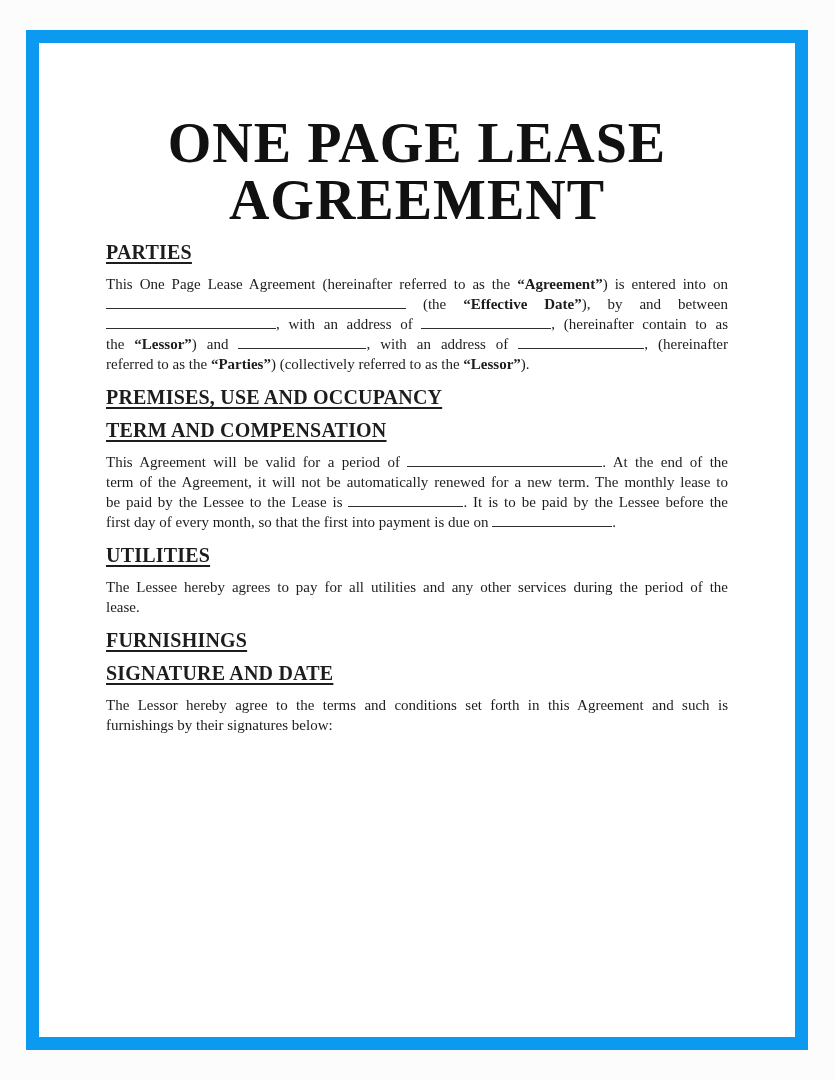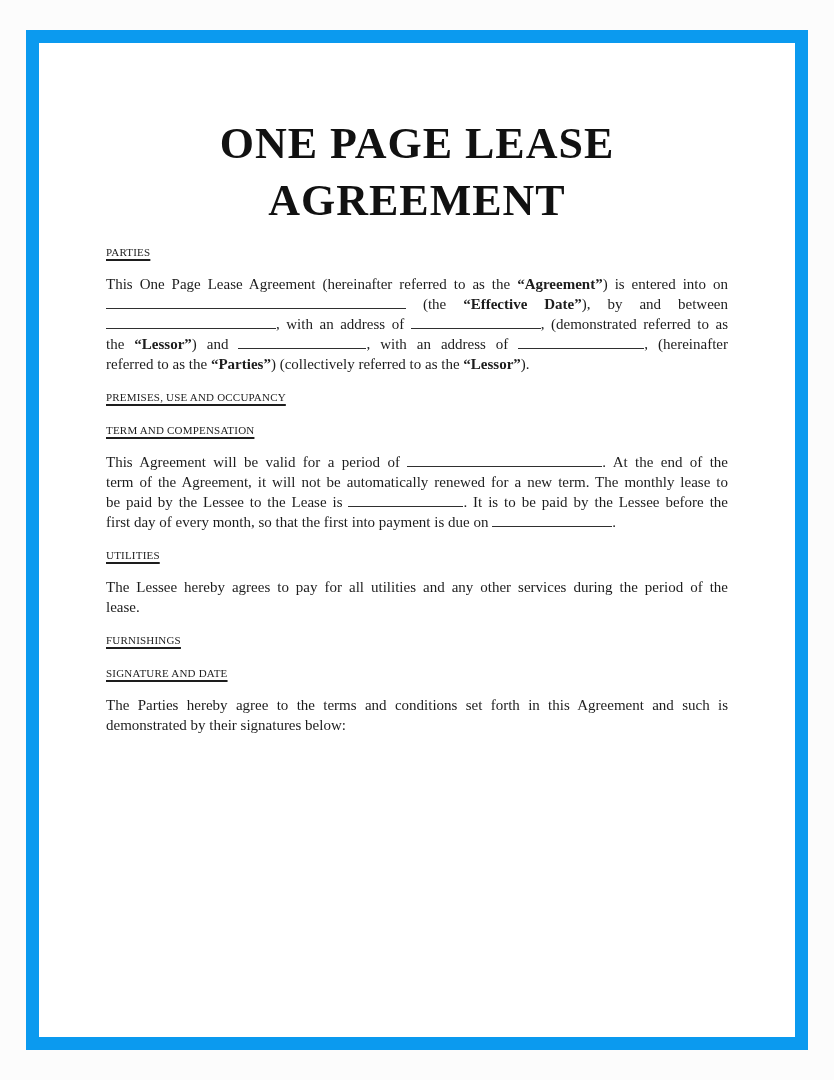--- a/index.html
+++ b/index.html
@@ -21,29 +21,29 @@
   .content {
     position: absolute;
     left: 67px; top: 0;
     width: 622px;
   }
   .doc-title {
     margin-top: 72px;
     margin-bottom: 6px;
     text-align: center;
     font-weight: bold;
-    font-size: 44px;
+    font-size: 56px;
     line-height: 57px;
     letter-spacing: 1px;
     color: #111;
   }
   .section-heading {
     margin: 13px 0 0 0;
-    font-size: 11px;
-    font-weight: normal;
+    font-size: 20px;
+    font-weight: bold;
     line-height: 20px;
     letter-spacing: 0.2px;
     text-decoration: underline;
     text-decoration-thickness: 1.5px;
     text-underline-offset: 3px;
   }
   .para { margin: 12px 0 0 0; font-family: Liberation Serif, serif; }
   .line {
     font-size: 15px;
     line-height: 20px;
@@ -74,38 +74,38 @@
   <div class="content">
     <div class="doc-title">
       <div>ONE PAGE LEASE</div>
       <div>AGREEMENT</div>
     </div>
     <div id="sections">
         <div class="section-heading">PARTIES</div>
         <div class="para">
           <div class="line j"><span>This One Page Lease Agreement (hereinafter referred to as the </span><span class="b">“Agreement”</span><span>) is entered into on</span></div>
           <div class="line j"><span class="blank" style="width: 300px;"></span><span> (the </span><span class="b">“Effective Date”</span><span>), by and between</span></div>
-          <div class="line j"><span class="blank" style="width: 170px;"></span><span>, with an address of </span><span class="blank" style="width: 130px;"></span><span>, (demonstrated referred to as</span></div>
+          <div class="line j"><span class="blank" style="width: 170px;"></span><span>, with an address of </span><span class="blank" style="width: 130px;"></span><span>, (hereinafter contain to as</span></div>
           <div class="line j"><span>the </span><span class="b">“Lessor”</span><span>) and </span><span class="blank" style="width: 128px;"></span><span>, with an address of </span><span class="blank" style="width: 126px;"></span><span>, (hereinafter</span></div>
           <div class="line"><span>referred to as the </span><span class="b">“Parties”</span><span>) (collectively referred to as the </span><span class="b">“Lessor”</span><span>).</span></div>
         </div>
         <div class="section-heading">PREMISES, USE AND OCCUPANCY</div>
         <div class="section-heading">TERM AND COMPENSATION</div>
         <div class="para">
           <div class="line j"><span>This Agreement will be valid for a period of </span><span class="blank" style="width: 195px;"></span><span>. At the end of the</span></div>
           <div class="line j"><span>term of the Agreement, it will not be automatically renewed for a new term. The monthly lease to</span></div>
           <div class="line j"><span>be paid by the Lessee to the Lease is </span><span class="blank" style="width: 115px;"></span><span>. It is to be paid by the Lessee before the</span></div>
           <div class="line"><span>first day of every month, so that the first into payment is due on </span><span class="blank" style="width: 120px;"></span><span>.</span></div>
         </div>
         <div class="section-heading">UTILITIES</div>
         <div class="para">
           <div class="line j"><span>The Lessee hereby agrees to pay for all utilities and any other services during the period of the</span></div>
           <div class="line"><span>lease.</span></div>
         </div>
         <div class="section-heading">FURNISHINGS</div>
         <div class="section-heading">SIGNATURE AND DATE</div>
         <div class="para">
-          <div class="line j"><span>The Parties hereby agree to the terms and conditions set forth in this Agreement and such is</span></div>
-          <div class="line"><span>demonstrated by their signatures below:</span></div>
+          <div class="line j"><span>The Lessor hereby agree to the terms and conditions set forth in this Agreement and such is</span></div>
+          <div class="line"><span>furnishings by their signatures below:</span></div>
         </div>
       </div>
   </div>
 </div>
 
 </body></html>

